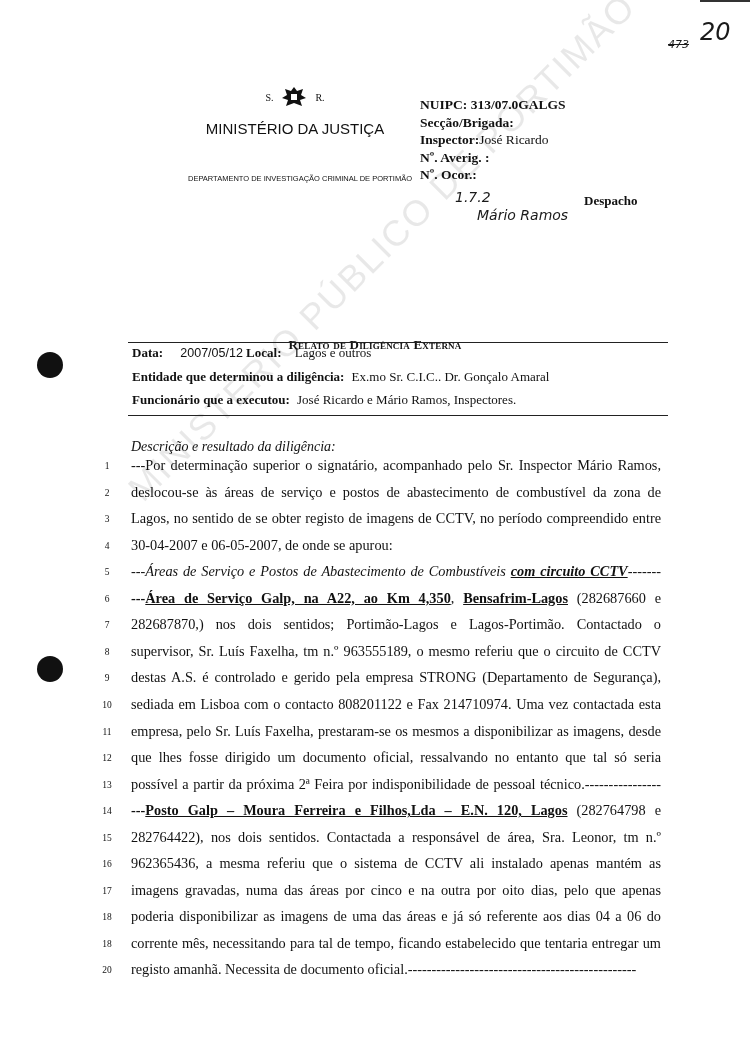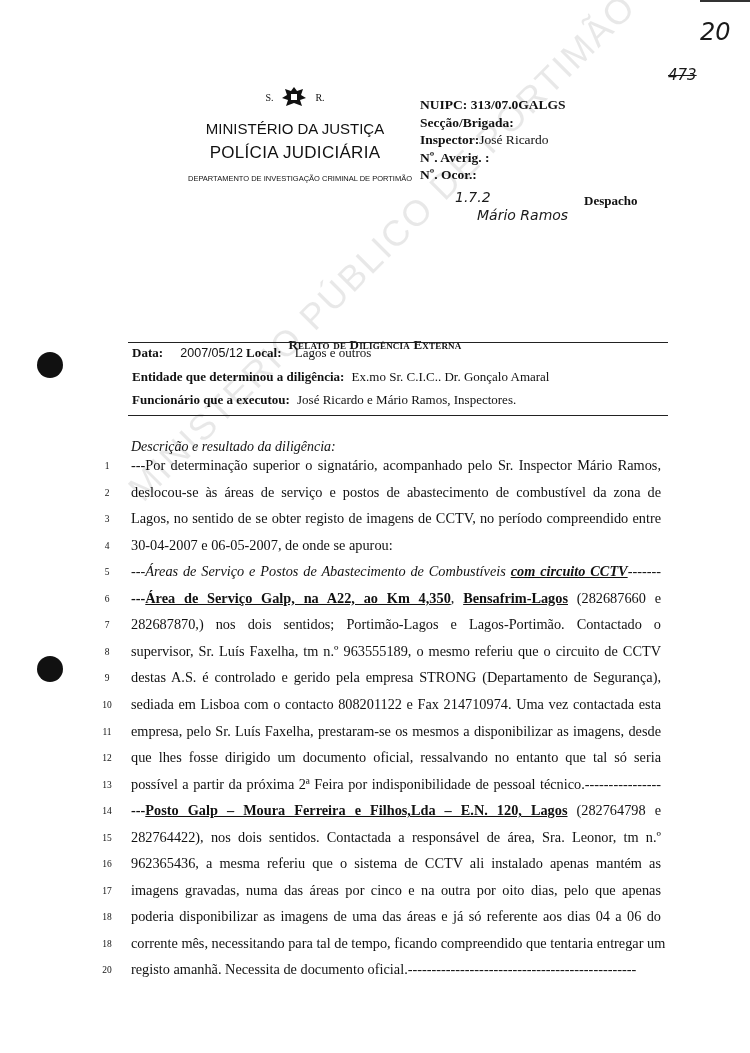--- a/index.html
+++ b/index.html
@@ -1,21 +1,21 @@
 <!DOCTYPE html>
 <html><head>
 <meta charset="utf-8">
 <style>
   html, body { margin:0; padding:0; }
   body { width:750px; height:1053px; background:#fff; position:relative; overflow:hidden; font-family:"Liberation Serif", serif; color:#111; }
   .abs { position:absolute; }
   .hand { font-family:"DejaVu Sans", sans-serif; font-style:italic; color:#1a1a1a; }
   .topbar { left:700px; top:0; width:50px; height:2px; background:#333; }
   .page-num { left:700px; top:18px; font-size:24px; }
-  .old-num { left:668px; top:66px; font-size:15px; text-decoration:line-through; }
+  .old-num { left:668px; top:38px; font-size:11px; text-decoration:line-through; }
   .hole { width:26px; height:26px; border-radius:50%; background:#111; }
   .logo-wrap { left:180px; top:86px; width:230px; text-align:center; }
   .emblem-row { display:flex; justify-content:center; align-items:center; gap:8px; font-size:10px; font-family:"Liberation Serif", serif; }
   .emblem { width:26px; height:22px; }
   .ministerio { font-family:Liberation Sans, sans-serif; font-size:15px; margin-top:12px; }
   .policia { font-family:"Liberation Sans", sans-serif; font-size:17px; margin-top:6px; letter-spacing:0.3px; }
   .dept { left:130px; top:174px; width:340px; text-align:center; font-family:"Liberation Sans", sans-serif; font-size:7.5px; }
   .right-info { left:420px; top:96px; font-size:13.5px; line-height:17.5px; }
   .right-info b { font-weight:bold; }
   .signature { left:455px; top:188px; font-size:14px; line-height:18px; }
@@ -46,21 +46,20 @@
 <div class="abs logo-wrap">
   <div class="emblem-row">
     <span>S.</span>
     <svg class="emblem" viewBox="0 0 26 22">
       <path d="M13 1 L16 5 L22 3 L20 9 L25 12 L19 14 L21 20 L13 17 L5 20 L7 14 L1 12 L6 9 L4 3 L10 5 Z" fill="#111"></path>
       <rect x="10" y="8" width="6" height="6" fill="#fff"></rect>
     </svg>
     <span>R.</span>
   </div>
   <div class="ministerio">MINISTÉRIO DA JUSTIÇA</div>
-  <div class="policia">POLÍCIA JUDICIÁRIA</div>
 </div>
 <div class="abs dept">DEPARTAMENTO DE INVESTIGAÇÃO CRIMINAL DE PORTIMÃO</div>
 
 <div class="abs right-info">
   <div><b>NUIPC:</b> <b>313/07.0GALGS</b></div>
   <div><b>Secção/Brigada:</b><span></span></div>
   <div><b>Inspector:</b><span>José Ricardo</span></div>
   <div><b>Nº. Averig. :</b></div>
   <div><b>Nº. Ocor.:</b></div>
 </div>
@@ -123,16 +122,16 @@
     <div class="abs line" style="top: 802.15px;"><span style="font-weight: bold;">---</span><span class="u" style="font-weight: bold;">Posto Galp – Moura Ferreira e Filhos,Lda – E.N. 120, Lagos</span><span> (282764798 e</span></div>
     <div class="abs lnum" style="top: 832.7px;">15</div>
     <div class="abs line" style="top: 828.7px;">282764422), nos dois sentidos. Contactada a responsável de área, Sra. Leonor, tm n.º</div>
     <div class="abs lnum" style="top: 859.25px;">16</div>
     <div class="abs line" style="top: 855.25px;">962365436, a mesma referiu que o sistema de CCTV ali instalado apenas mantém as</div>
     <div class="abs lnum" style="top: 885.8px;">17</div>
     <div class="abs line" style="top: 881.8px;">imagens gravadas, numa das áreas por cinco e na outra por oito dias, pelo que apenas</div>
     <div class="abs lnum" style="top: 912.35px;">18</div>
     <div class="abs line" style="top: 908.35px;">poderia disponibilizar as imagens de uma das áreas e já só referente aos dias 04 a 06 do</div>
     <div class="abs lnum" style="top: 938.9px;">18</div>
-    <div class="abs line" style="top: 934.9px;">corrente mês, necessitando para tal de tempo, ficando compreendido que tentaria entregar um</div>
+    <div class="abs line" style="top: 934.9px;">corrente mês, necessitando para tal de tempo, ficando estabelecido que tentaria entregar um</div>
     <div class="abs lnum" style="top: 965.45px;">20</div>
     <div class="abs line last" style="top: 961.45px;">registo amanhã. Necessita de documento oficial.------------------------------------------------</div>
   </div>
 
 </body></html>

